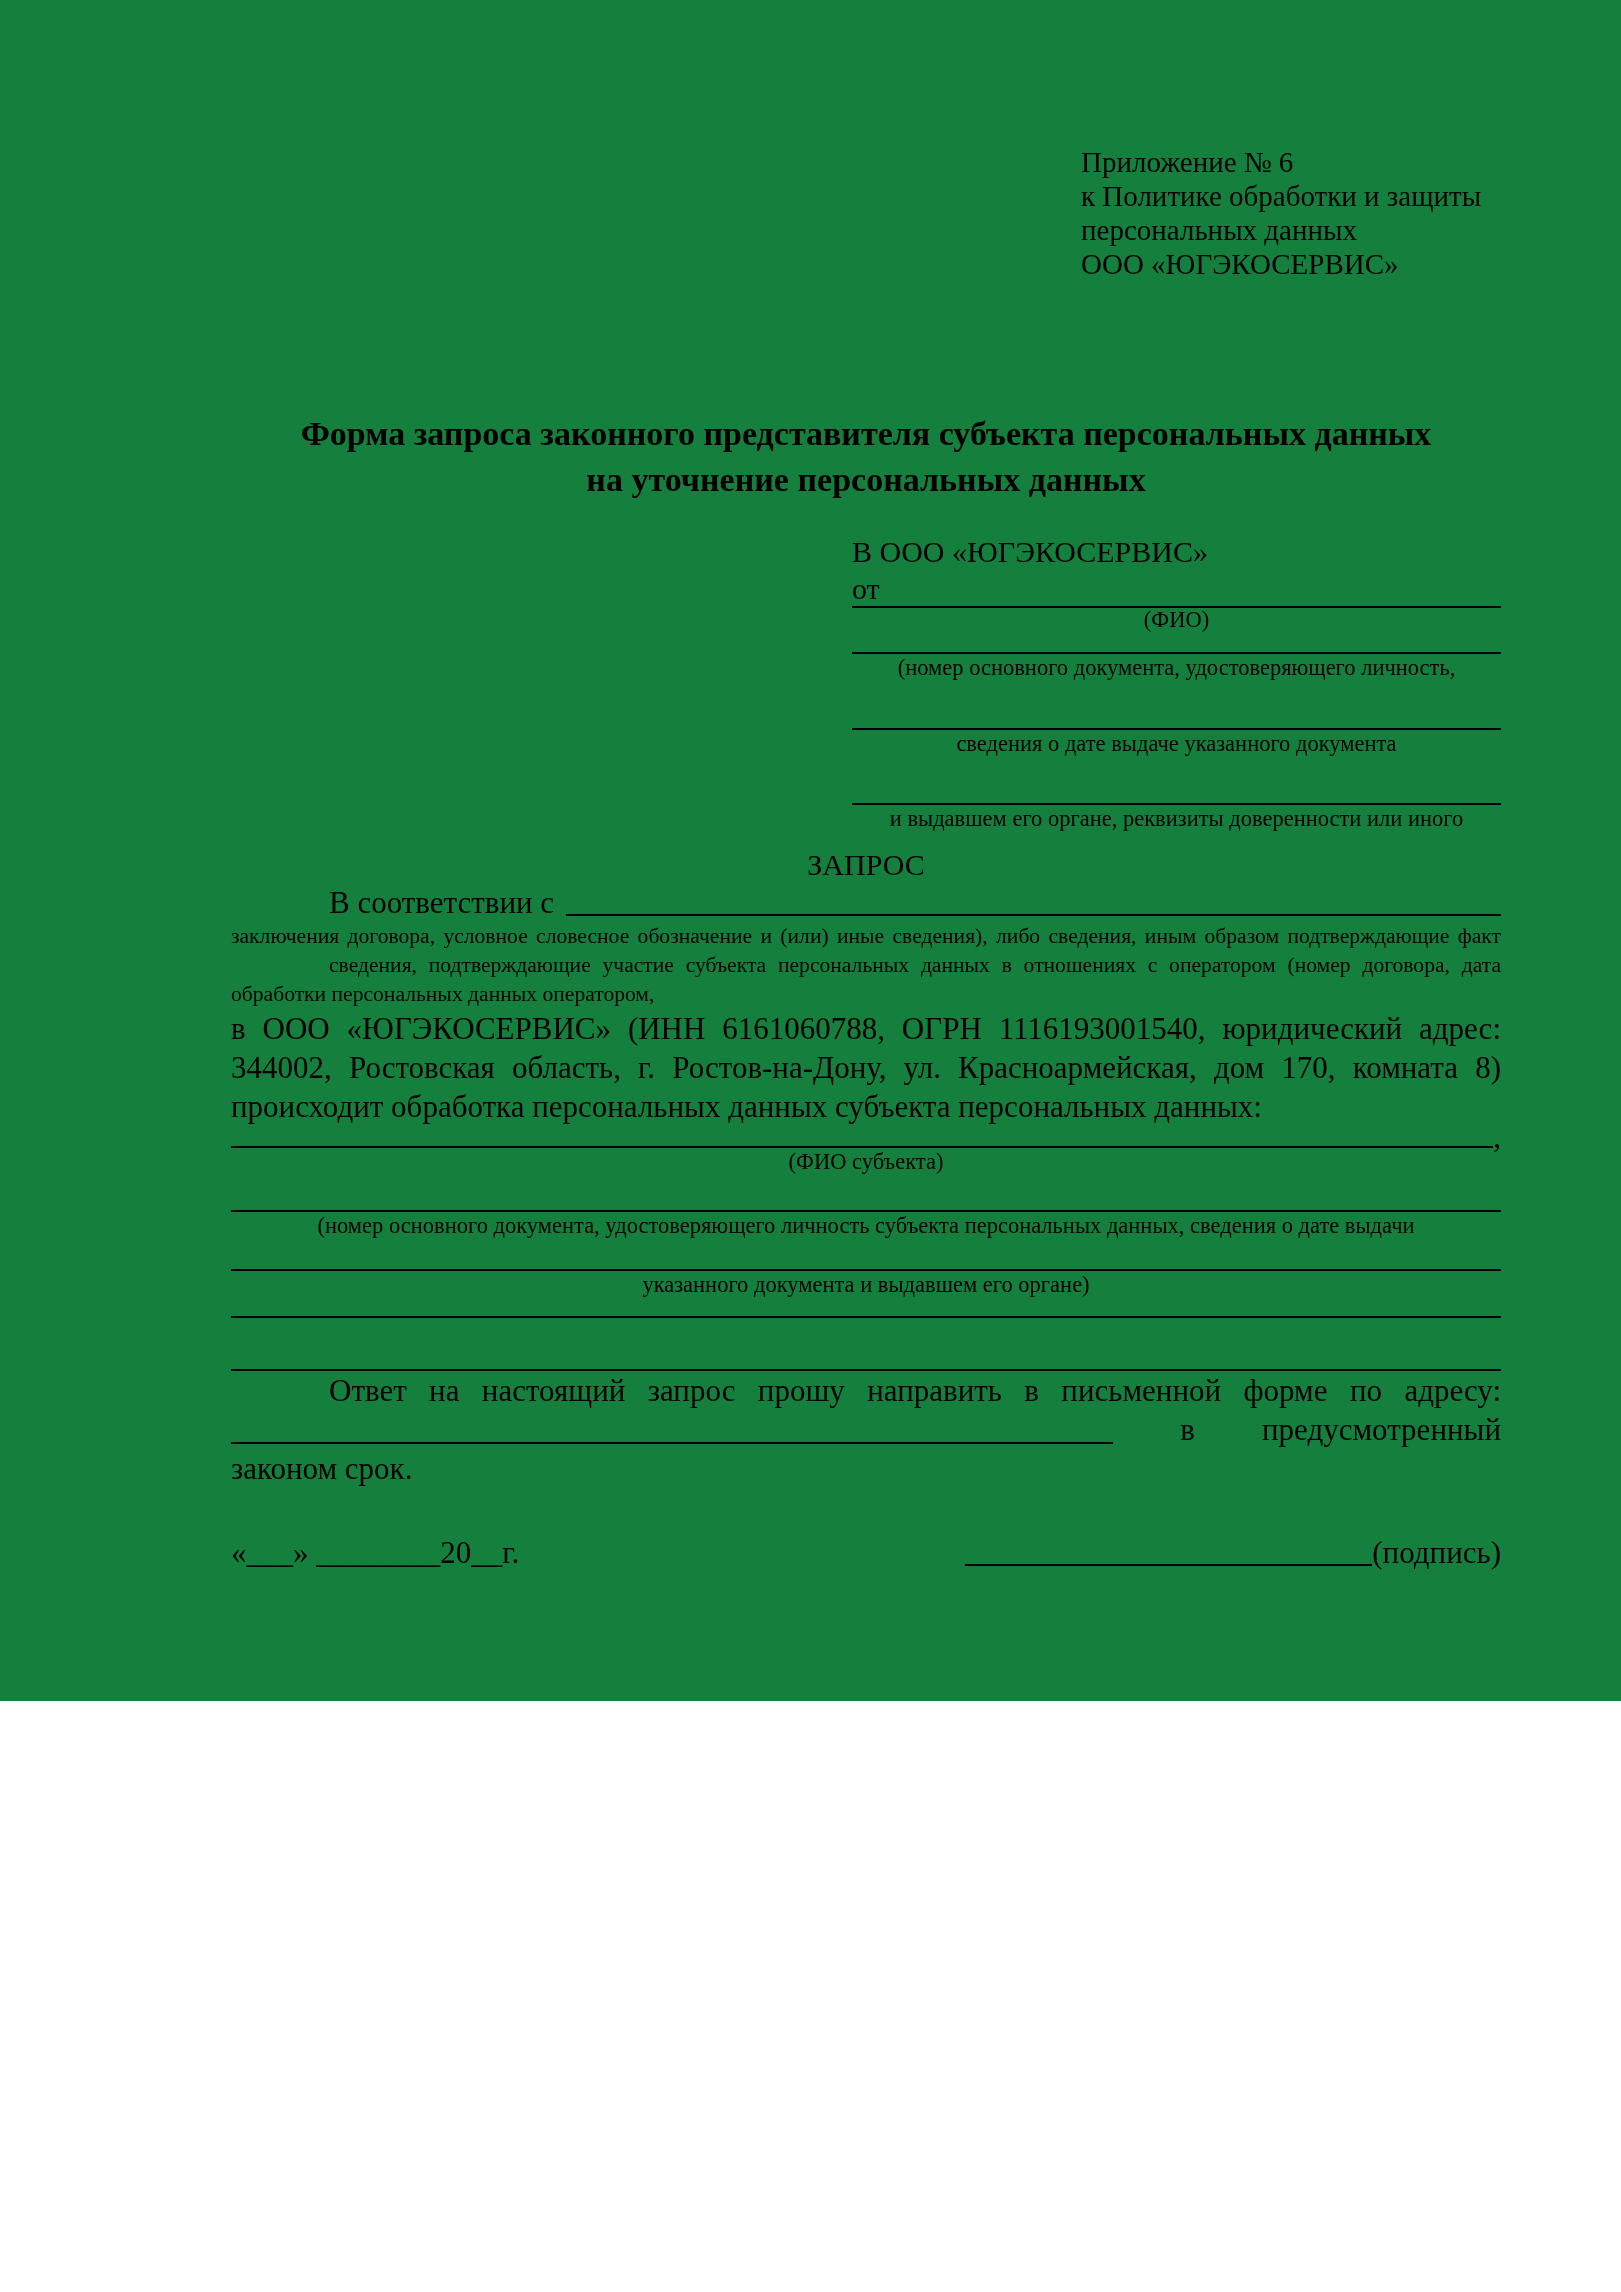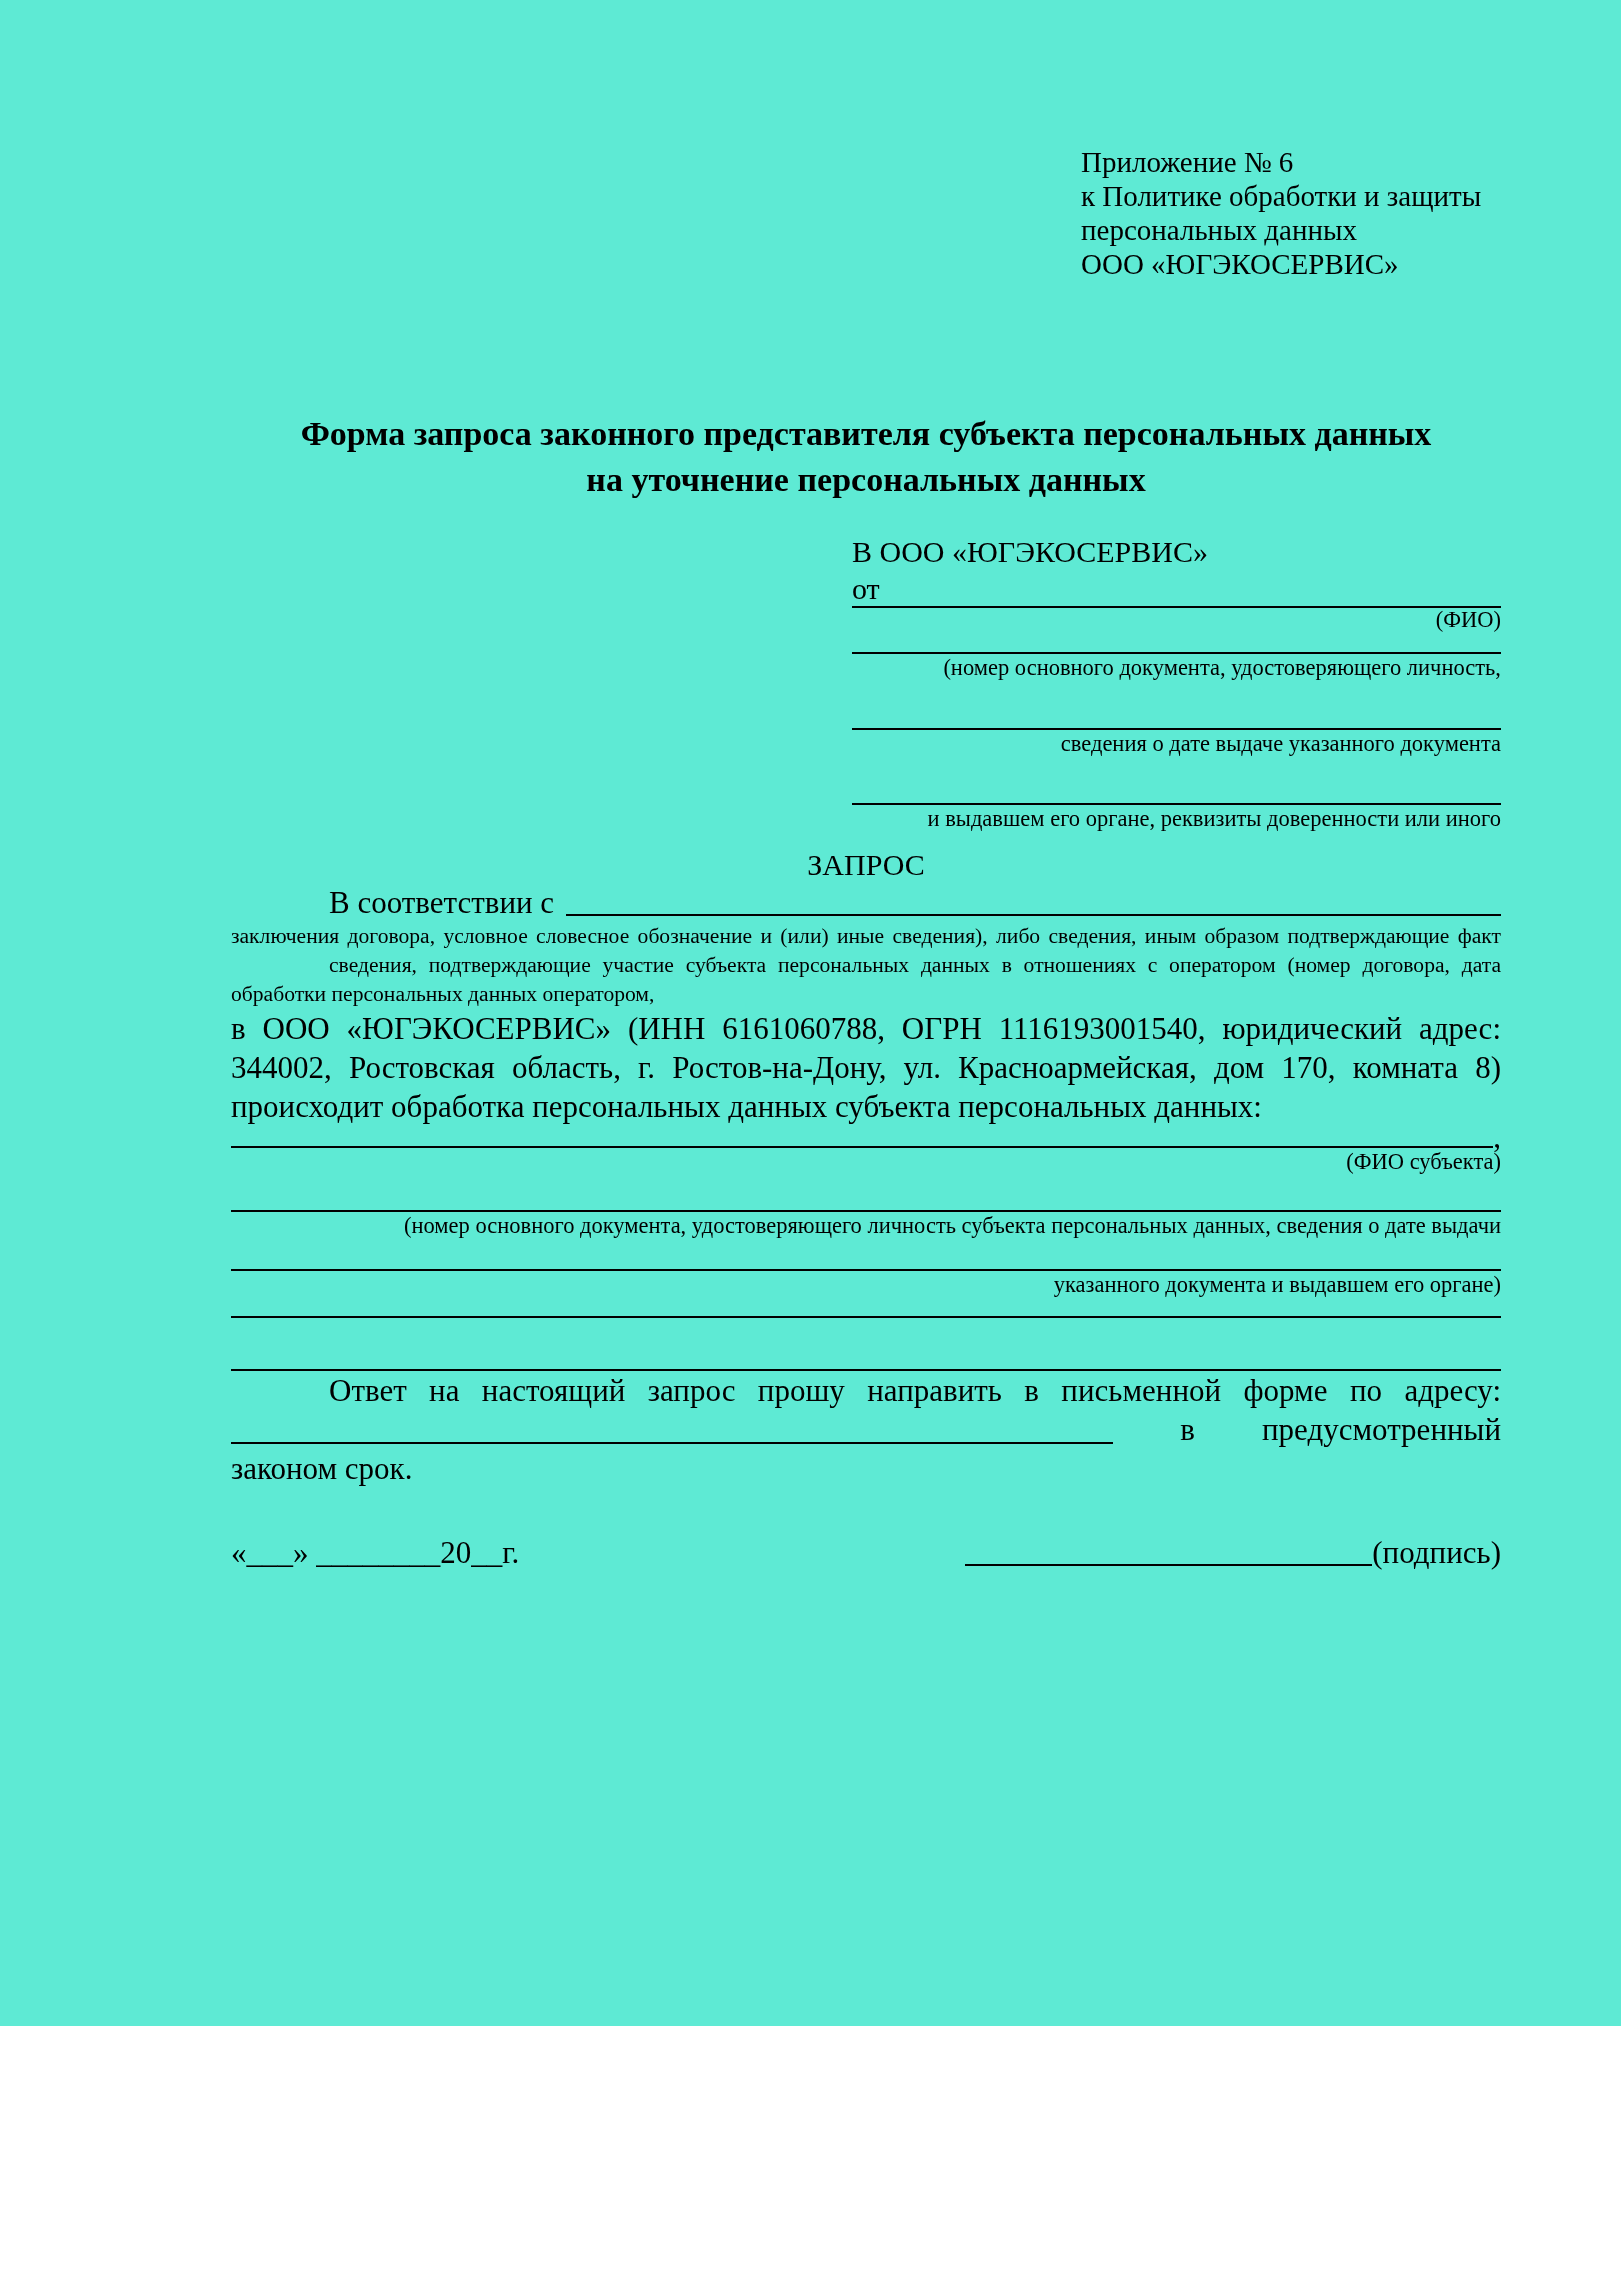--- a/index.html
+++ b/index.html
@@ -3,23 +3,23 @@
 <meta charset="utf-8">
 <style>
   html, body { margin: 0; padding: 0; background: #ffffff; }
   body {
     width: 1621px; height: 2293px;
     font-family: "Liberation Serif", "DejaVu Serif", serif;
     color: #000;
   }
   .page {
     box-sizing: border-box;
-    width: 1621px; height: 2026px;
+    width: 1621px; height: 1701px;
     padding: 145px 120px 0 231px;
-    background: #5eead4;
+    background: #15803d;
     overflow: hidden;
   }
   
   .annex { margin-left: 850px; font-size: 29px; line-height: 34px; }
   .annex div { white-space: nowrap; }
   
   .title {
     margin-top: 130px;
     text-align: center;
     font-weight: bold;
@@ -27,21 +27,21 @@
     line-height: 46px;
   }
   
   .addressee { margin-left: 621px; width: 649px; margin-top: 29px; }
   .addr-to { font-size: 30px; line-height: 39px; white-space: nowrap; }
   .fline { display: flex; height: 35px; flex-direction: column; }
   .fline .lbl { font-size: 30px; line-height: 35px; padding-right: 9.8px; }
   .fline .fill { flex: 1; border-bottom: 2.9px solid #000; margin-bottom: 3.9px; }
   .cap {
     font-size: 22.5px; line-height: 27.4px;
-    text-align: right; white-space: nowrap;
+    text-align: center; white-space: nowrap;
   }
   .rule { border-bottom: 2.9px solid #000; }
   .r-h19 { height: 18.6px; }
   .r-h48 { height: 47px; }
   .r-h46 { height: 45px; }
   .r-h49 { height: 48px; }
   .r-h36 { height: 35px; }
   .r-h31 { height: 30px; }
   
   .req-heading { margin-top: 13.7px; text-align: center; font-size: 30px; line-height: 37px; }

